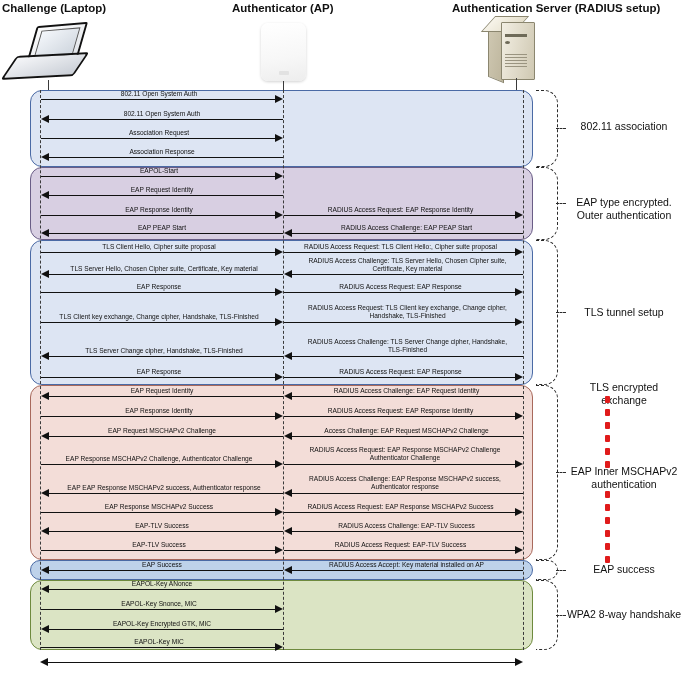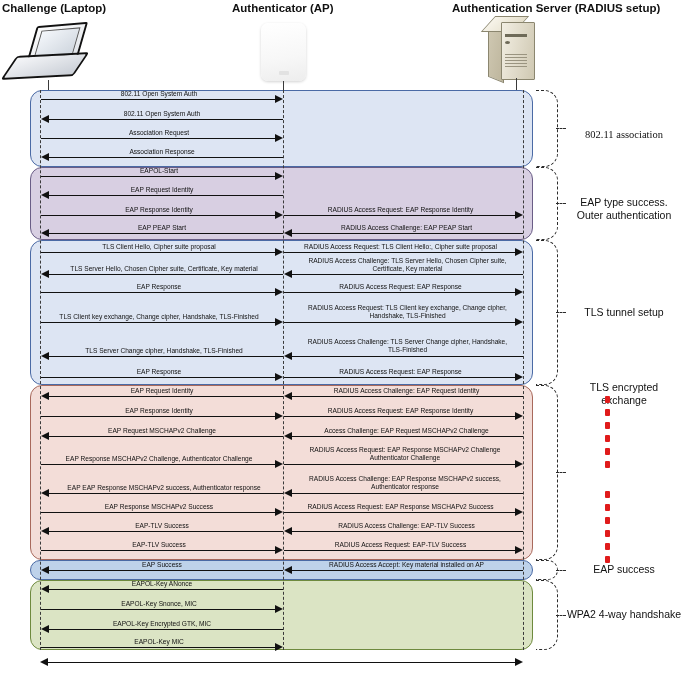--- a/index.html
+++ b/index.html
@@ -352,41 +352,42 @@
     <div class="mlabel" style="left:284px;width:233px;top:-9px;">RADIUS Access Request: EAP-TLV Success</div>
   </div>
   <div class="msg" style="top:570px;">
     <div class="line" style="left:292px;width:231px;"></div>
       <div class="head l" style="left:284px;"></div>
     <div class="mlabel" style="left:290px;width:233px;top:-9px;">RADIUS Access Accept:  Key material installed on AP</div>
   </div>
 
   <div class="brace" style="top:90px;height:77px;"></div>
   <div class="brace-nub" style="top:128px;"></div>
-  <div class="phase" style="top:128px;font-family:Liberation Serif, serif;">802.11 association</div>
+  <div class="phase" style="top:120px;">802.11 association</div>
 
   <div class="brace" style="top:167px;height:73px;"></div>
   <div class="brace-nub" style="top:203px;"></div>
-  <div class="phase" style="top:196px;">EAP type success. Outer authentication</div>
+  <div class="phase" style="top:196px;">EAP type encrypted. Outer authentication</div>
 
   <div class="brace" style="top:240px;height:145px;"></div>
   <div class="brace-nub" style="top:312px;"></div>
   <div class="phase" style="top:306px;">TLS tunnel setup</div>
 
   <div class="brace" style="top:385px;height:175px;"></div>
   <div class="brace-nub" style="top:472px;"></div>
   <div class="phase" style="top:381px;">TLS encrypted exchange</div>
+  <div class="phase" style="top:465px;">EAP Inner MSCHAPv2 authentication</div>
 
   <div class="brace" style="top:560px;height:20px;"></div>
   <div class="brace-nub" style="top:570px;"></div>
   <div class="phase" style="top:563px;">EAP success</div>
 
   <div class="brace" style="top:580px;height:70px;"></div>
   <div class="brace-nub" style="top:615px;"></div>
-  <div class="phase" style="top:608px;">WPA2 4-way handshake</div>
+  <div class="phase" style="top:608px;">WPA2 8-way handshake</div>
 
   <div>
     <div class="tlsdot" style="top:396px;"></div>
     <div class="tlsdot" style="top:409px;"></div>
     <div class="tlsdot" style="top:422px;"></div>
     <div class="tlsdot" style="top:435px;"></div>
     <div class="tlsdot" style="top:448px;"></div>
     <div class="tlsdot" style="top:461px;"></div>
     <div class="tlsdot" style="top:491px;"></div>
     <div class="tlsdot" style="top:504px;"></div>

